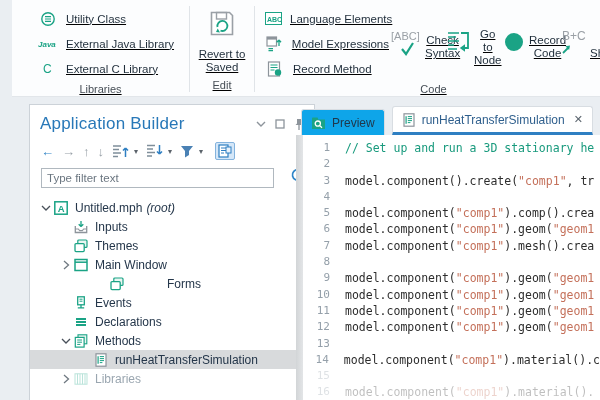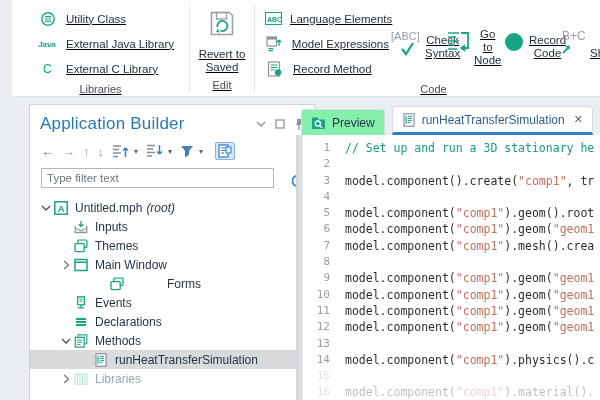--- a/index.html
+++ b/index.html
@@ -34,40 +34,40 @@
     background:#fff; border:1px solid #ccd2d8; border-bottom:none;margin-left:23px; }
   .pl-header { display:flex; align-items:center; padding:9px 10px 0 10px; }
   .pl-title { font-size:17px; color:#2878b8; flex:1; letter-spacing:.2px; }
   .pl-hicons { display:flex; align-items:center; gap:9px; }
   .pl-toolbar { display:flex; align-items:center; gap:8px; padding:8px 8px 5px 11px; }
   .tb-arrow { font-size:13px; line-height:13px; color:#98a0a7; cursor:default; }
   .tb-arrow.blue { color:#3385c6; }
   .caret { font-size:8px; color:#5b636b; margin-left:-3px; }
   .tb-toggle { background:#d5e7f8; border:1px solid #84b3dd; border-radius:2px; padding:1px 2px;
     display:flex; align-items:center; margin-left:4px; }
-  .pl-filter { display:flex; align-items:flex-end; gap:16px; padding:3px 9px 5px 11px; }
+  .pl-filter { display:flex; align-items:flex-start; gap:16px; padding:3px 9px 5px 11px; }
   .pl-filter input { flex:1; height:20px; border:1px solid #b0b8bf; font-size:11.5px;
     padding:0 5px; color:#3a4650; font-family:"Liberation Sans",sans-serif; outline:none; }
   .pl-filter input::placeholder { color:#6b7680; opacity:1; }
 
   .app-tree { padding-top:5px; }
   .tree-row { display:flex; align-items:center; height:19px; font-size:12px; color:#24364a;
     white-space:nowrap; cursor:default; }
   .tree-row.selected { background:#d8dadc; }
   .expander { width:16px; display:flex; justify-content:center; align-items:center; }
   .t-icon { width:15px; margin-right:6px; display:flex; align-items:center; }
   .t-suffix { font-style:italic; margin-left:4px; }
   .tree-row.disabled .t-label { color:#9aa6b0; }
   .tree-row.disabled .t-icon { opacity:.55; }
 
   
   .panel-right { position:absolute; left:296px; top:104px; right:0; bottom:0; }
   .tabbar { display:flex; align-items:flex-end; height:31px; gap:7px; padding-left:5px; }
   .tab { display:flex; align-items:center; gap:6px; height:26px; padding:0 9px;
-    background:#86efac; border:1px solid #d8dde2; border-bottom:none;
+    background:#0ea5e9; border:1px solid #d8dde2; border-bottom:none;
     border-radius:3px 3px 0 0; font-size:12px; color:#20384c; cursor:default; }
   .tab.active { background:#fff; color:#2f5f8d; border-bottom:3px solid #2e7fc2; height:29px; }
   .tab .close { font-size:11px; color:#5a646d; margin-left:3px; cursor:pointer; }
   .editor { position:absolute; top:31px; left:0; right:0; bottom:0; background:#fff;
     overflow:hidden; font-family:"DejaVu Sans Mono", monospace; font-size:11.5px; padding-top:5px; }
   .gutter-strip { position:absolute; left:0; top:0; bottom:0; width:7px;
     background:linear-gradient(90deg,#d2d5d7,#e3e5e7); }
   .code-line { display:flex; height:16.3px; line-height:16.3px; }
   .ln { width:27px; text-align:right; color:#95a0aa; margin-left:7px; font-size:11px; }
   .lt { margin-left:15px; white-space:pre; }
@@ -434,21 +434,21 @@
         <div class="code-line">
           <span class="ln">3</span>
           <span class="lt"><span class="tok-code">model.component().create(</span><span class="tok-string">"comp1"</span><span class="tok-code">, tr</span></span>
         </div>
         <div class="code-line">
           <span class="ln">4</span>
           <span class="lt"></span>
         </div>
         <div class="code-line">
           <span class="ln">5</span>
-          <span class="lt"><span class="tok-code">model.component(</span><span class="tok-string">"comp1"</span><span class="tok-code">).geom().root</span></span>
+          <span class="lt"><span class="tok-code">model.component(</span><span class="tok-string">"comp1"</span><span class="tok-code">).comp().crea</span></span>
         </div>
         <div class="code-line">
           <span class="ln">6</span>
           <span class="lt"><span class="tok-code">model.component(</span><span class="tok-string">"comp1"</span><span class="tok-code">).geom(</span><span class="tok-string">"geom1</span></span>
         </div>
         <div class="code-line">
           <span class="ln">7</span>
           <span class="lt"><span class="tok-code">model.component(</span><span class="tok-string">"comp1"</span><span class="tok-code">).mesh().crea</span></span>
         </div>
         <div class="code-line">
@@ -470,21 +470,21 @@
         <div class="code-line">
           <span class="ln">12</span>
           <span class="lt"><span class="tok-code">model.component(</span><span class="tok-string">"comp1"</span><span class="tok-code">).geom(</span><span class="tok-string">"geom1</span></span>
         </div>
         <div class="code-line">
           <span class="ln">13</span>
           <span class="lt"></span>
         </div>
         <div class="code-line">
           <span class="ln">14</span>
-          <span class="lt"><span class="tok-code">model.component(</span><span class="tok-string">"comp1"</span><span class="tok-code">).physics().c</span></span>
+          <span class="lt"><span class="tok-code">model.component(</span><span class="tok-string">"comp1"</span><span class="tok-code">).material().c</span></span>
         </div>
         <div class="code-line dim">
           <span class="ln">15</span>
           <span class="lt"></span>
         </div>
         <div class="code-line dim">
           <span class="ln">16</span>
           <span class="lt"><span class="tok-code">model.component(</span><span class="tok-string">"comp1"</span><span class="tok-code">).material().</span></span>
         </div>
       </div>

